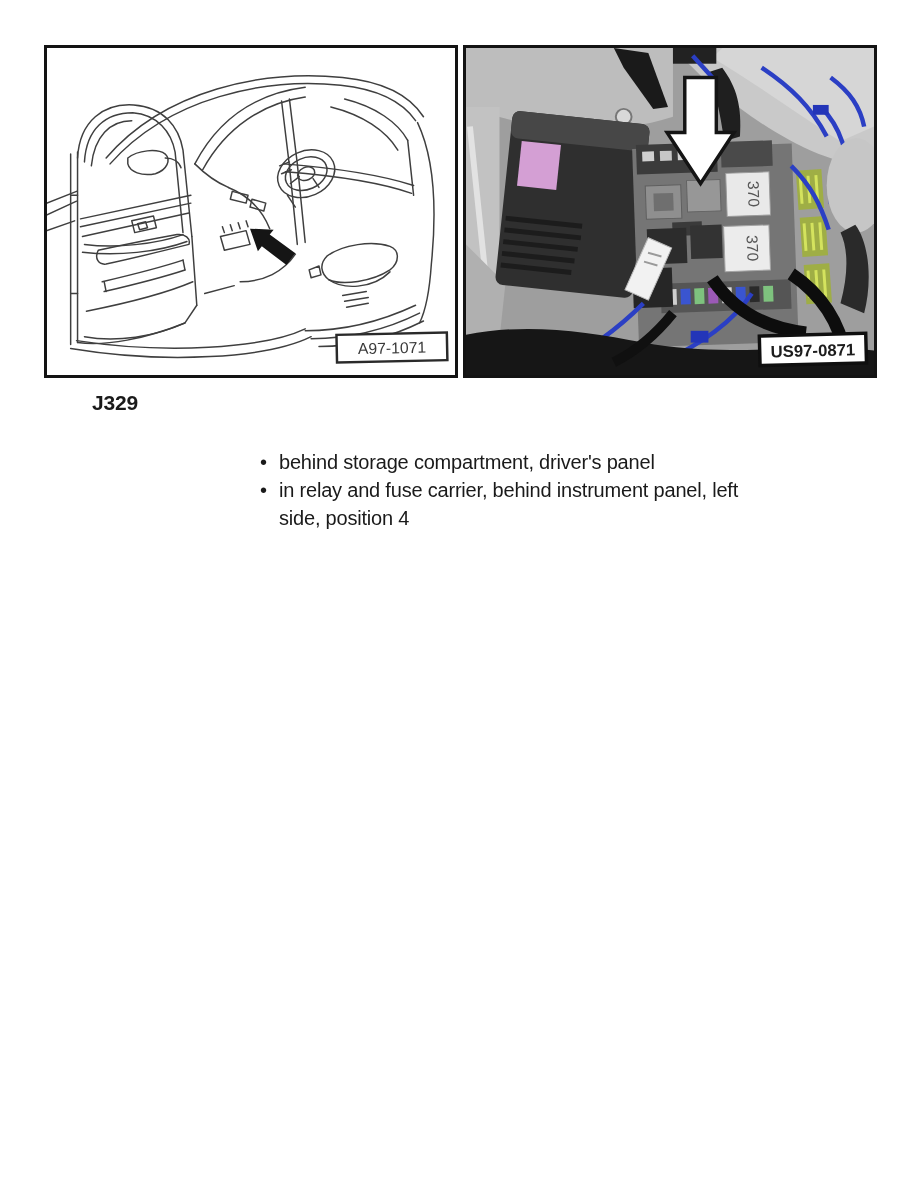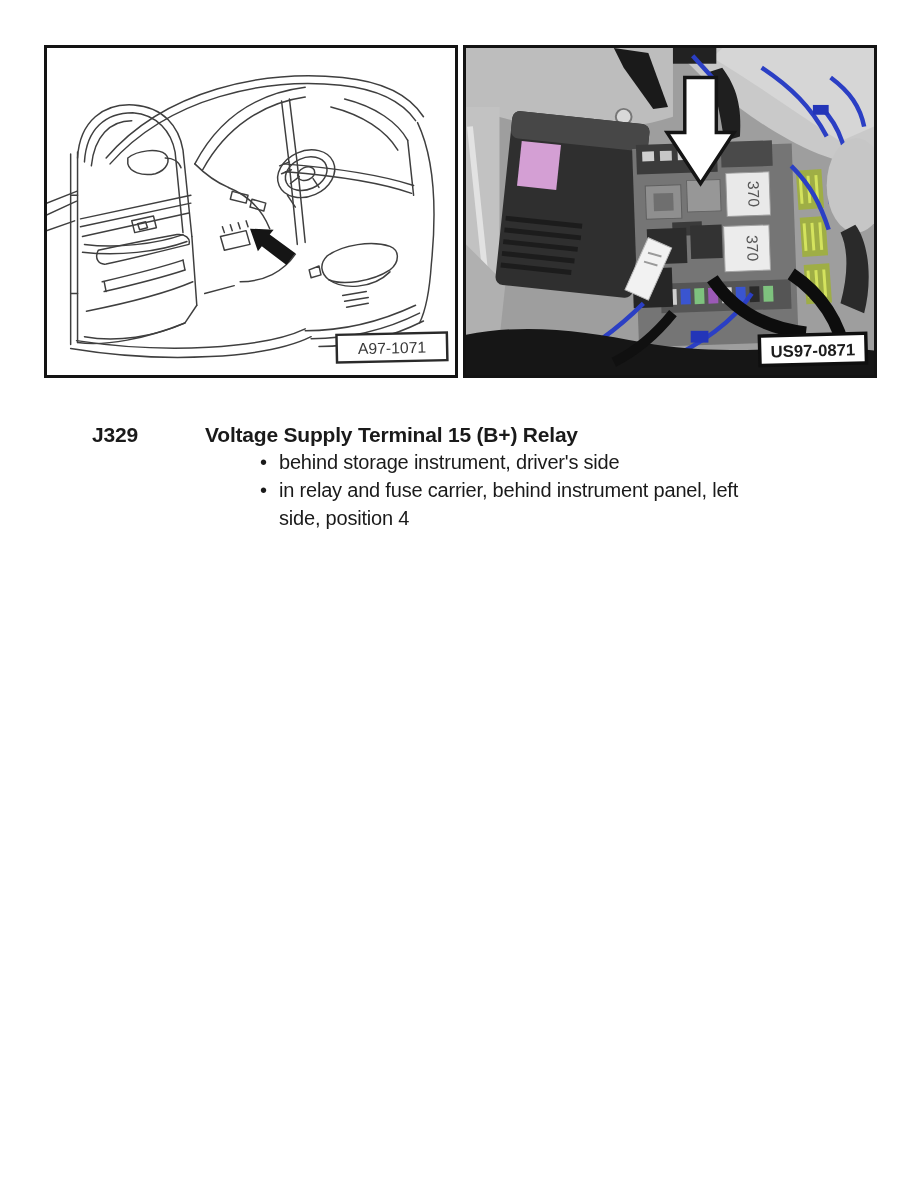--- a/index.html
+++ b/index.html
@@ -6,21 +6,21 @@
   body{
     width:918px;height:1188px;position:relative;overflow:hidden;
     font-family:"Liberation Sans", sans-serif;color:#1a1a1a;
   }
   .figures-row{position:absolute;top:45px;left:44px;display:flex;gap:5px;}
   .fig{
     width:414px;height:333px;box-sizing:border-box;
     border:3px solid #131313;background:#ffffff;margin:0;
   }
   .fig svg{display:block;width:100%;height:100%;}
-  .heading{position:absolute;top:391px;left:0;width:918px;height:30px;margin-top:32px;}
+  .heading{position:absolute;top:391px;left:0;width:918px;height:30px;}
   .component-code{position:absolute;left:92px;top:0;font-size:21px;font-weight:bold;letter-spacing:-0.2px;}
   .component-name{position:absolute;left:205px;top:0;font-size:21px;font-weight:bold;letter-spacing:-0.2px;}
   .bullets{
     position:absolute;top:448px;left:260px;width:512px;margin:0;padding:0;
     list-style:none;font-size:20px;line-height:28px;letter-spacing:-0.2px;
   }
   .bullets li{display:flex;align-items:flex-start;}
   .bullets .marker{width:19px;flex:0 0 19px;text-align:left;}
   .lineart{stroke:#3f3f3f;fill:none;stroke-width:1.5;stroke-linecap:round;stroke-linejoin:round;}
   .figlabel-text{font-family:"Liberation Sans", sans-serif;font-size:16px;fill:#3a3a3a;}
@@ -255,25 +255,24 @@
       <g transform="rotate(-1.5 352 307)">
         <rect x="298" y="292" width="108" height="30" fill="#ffffff" stroke="#0f0f0f" stroke-width="3.5"></rect>
         <text class="photolabel-text" x="352" y="314" text-anchor="middle">US97-0871</text>
       </g>
     </svg>
   </figure>
 </div>
 
 <div class="heading">
   <span class="component-code">J329</span>
-  <span class="component-name">Voltage Supply Terminal 15 (B+) Relay</span>
 </div>
 
 <ul class="bullets">
   <li>
     <span class="marker">•</span>
-    <span>behind storage instrument, driver's side</span>
+    <span>behind storage compartment, driver's panel</span>
   </li>
   <li>
     <span class="marker">•</span>
     <span>in relay and fuse carrier, behind instrument panel, left side, position 4</span>
   </li>
 </ul>
 
 </body></html>

